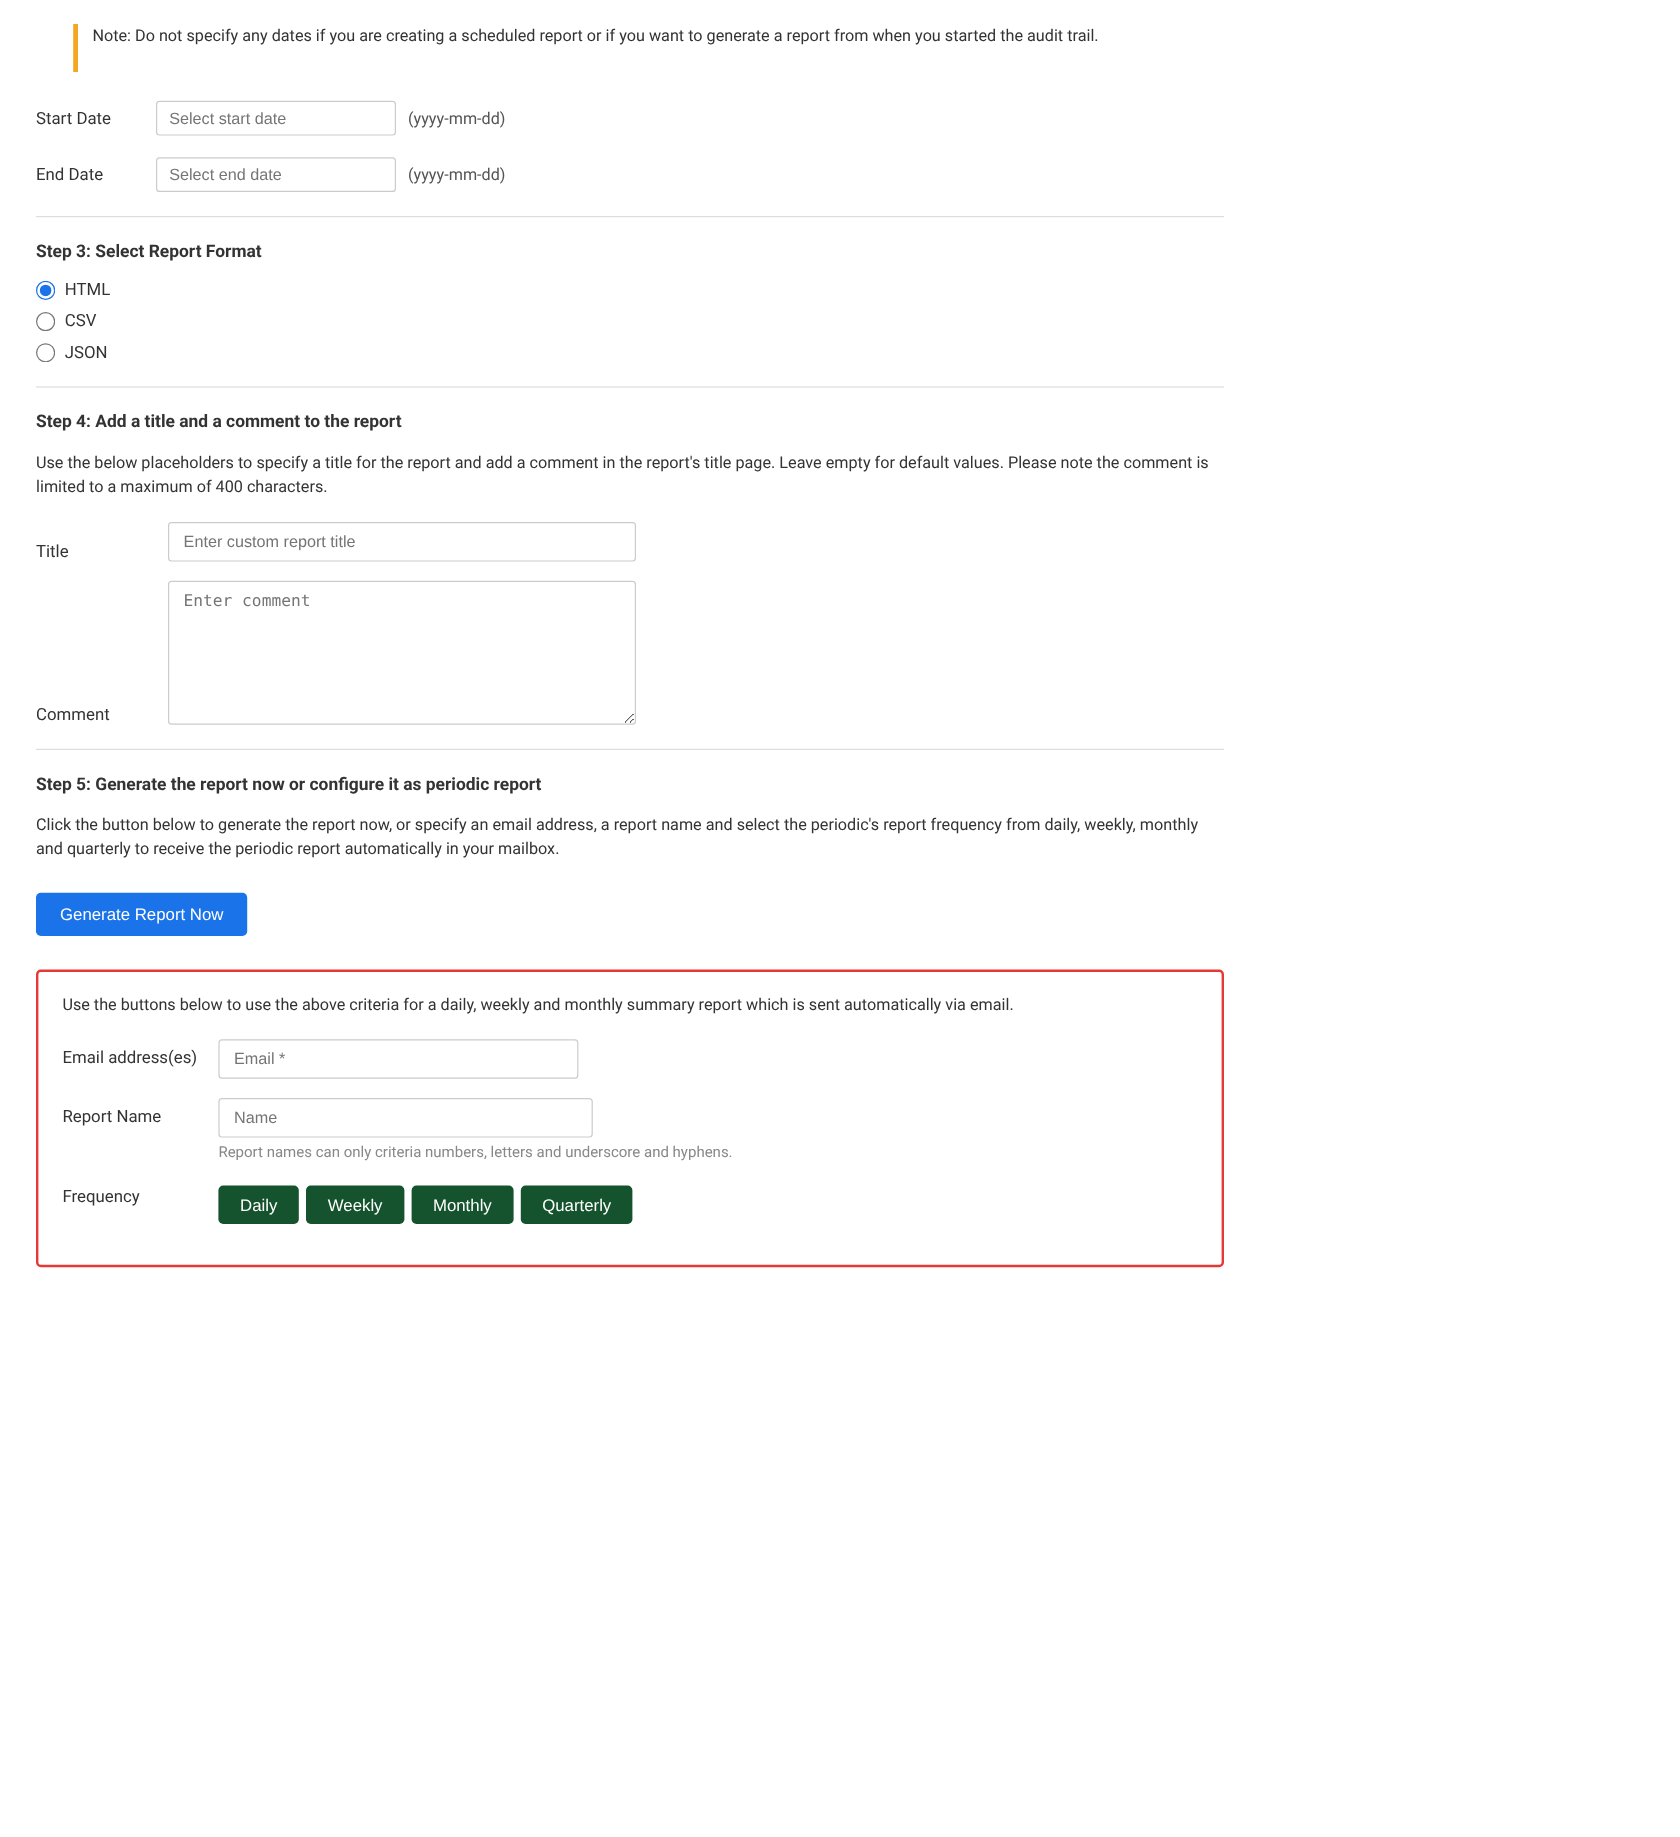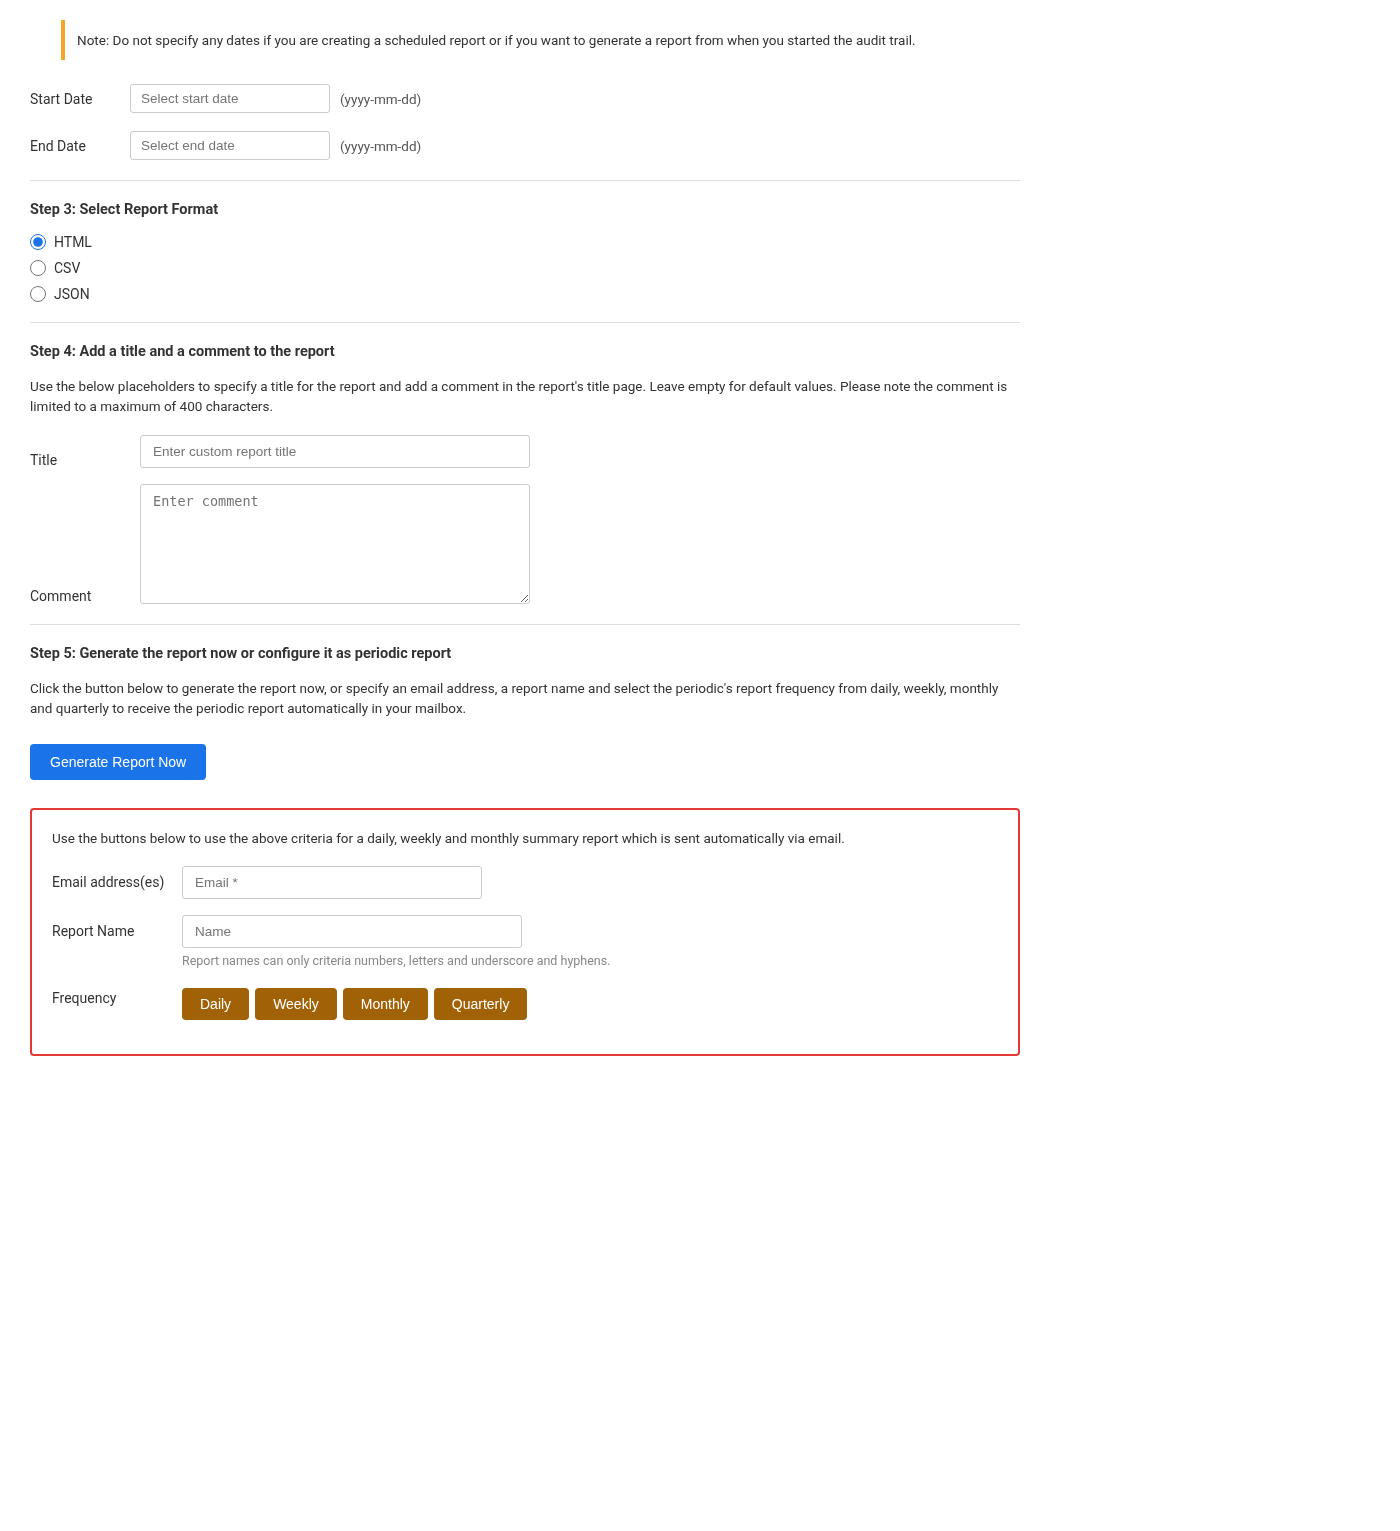--- a/index.html
+++ b/index.html
@@ -7,21 +7,21 @@
       font-family: -apple-system, BlinkMacSystemFont, "Segoe UI", Roboto, Arial, sans-serif;
       font-size: 14px;
       color: #333;
       background: #fff;
       padding: 20px 30px;
       max-width: 1050px;
     }
 
     .note-block {
       display: flex;
-      align-items: center;
+      align-items: flex-start;
       margin-bottom: 24px;
       padding-left: 31px;
     }
     .note-bar {
       width: 4px;
       min-height: 40px;
       background: #f5a623;
       margin-right: 12px;
       flex-shrink: 0;
     }
@@ -168,36 +168,36 @@
       color: #999;
       width: 300px;
       outline: none;
     }
     .name-input {
       border: 1px solid #ccc;
       border-radius: 3px;
       padding: 8px 12px;
       font-size: 13.5px;
       color: #999;
-      width: 340px;
+      width: 312px;
       outline: none;
     }
     .field-hint {
       font-size: 12.5px;
       color: #888;
       margin-top: 5px;
     }
 
     .freq-buttons {
       display: flex;
       gap: 6px;
       margin-top: 4px;
     }
     .btn-freq {
-      background: #a16207;
+      background: #14532d;
       color: #fff;
       border: none;
       border-radius: 4px;
       padding: 8px 18px;
       font-size: 14px;
       cursor: pointer;
     }
 
     .periodic-field-row {
       display: flex;

